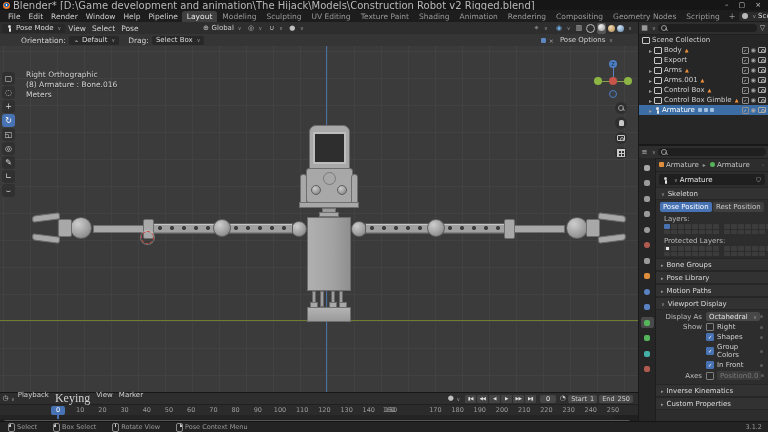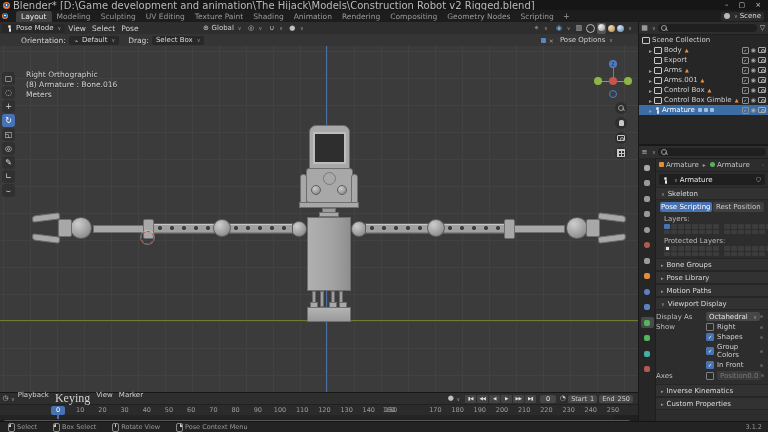--- a/index.html
+++ b/index.html
@@ -11,21 +11,21 @@
   .chev{font-size:5px;color:#9a9a9a;margin-left:2px;}
   
   #titlebar{left:0;top:0;width:768px;height:10px;background:#161616;display:flex;align-items:center;}
   #blender-logo{width:7px;height:7px;margin:0 3px 0 3px;border-radius:50%;
      background:radial-gradient(circle at 50% 42%,#fff 0 1px,#2a6fb4 1px 2.4px,#f5792a 2.4px);}
   #title-text{font-size:10px;color:#b9b9b9;white-space:nowrap;}
   #win-controls{margin-left:auto;display:flex;align-items:center;gap:10px;padding-right:7px;color:#cfcfcf;font-size:7px;}
   
   #topbar{left:0;top:10px;width:768px;height:12px;background:#1d1d1d;display:flex;align-items:center;border-bottom:1px solid #141414;}
   .menu-item{padding:0 4px;color:#cfcfcf;font-size:7.5px;}
-  .ws-tabs{display:flex;align-items:flex-end;margin-left:6px;}
+  .ws-tabs{display:flex;align-items:flex-end;}
   .ws-tab{padding:1px 5px;color:#9a9a9a;font-size:7.5px;border-radius:3px 3px 0 0;white-space:nowrap;}
   .ws-tab.active{background:#3f3f3f;color:#e8e8e8;}
   .ws-plus{color:#9a9a9a;padding:0 4px;font-size:8px;}
   .topbar-right{margin-left:auto;display:flex;align-items:center;gap:3px;padding-right:4px;}
   .id-widget{display:flex;align-items:center;background:#2b2b2b;border-radius:2px;height:9px;padding:0 3px;gap:2px;}
   .id-widget .nm{color:#ddd;font-size:7px;}
   .mini-ic{width:6px;height:6px;border-radius:1px;background:#8a8a8a;display:inline-block;}
   .x-btn{color:#aaa;font-size:6px;}
   
   #viewport{left:0;top:22px;width:638px;height:370px;background:#3b3b3b;overflow:hidden;}
@@ -97,21 +97,21 @@
   .ptab{width:13px;height:11px;border-radius:2px;display:flex;align-items:center;justify-content:center;}
   .ptab.active{background:#49494b;}
   .pdot{width:6px;height:6px;border-radius:2px;}
   #prop-body{position:absolute;left:17px;top:12px;width:112px;height:263px;font-size:7px;}
   #breadcrumb{display:flex;align-items:center;height:13px;padding:0 3px;gap:2px;border-bottom:1px solid #232323;}
   .bc-ic{width:5px;height:5px;border-radius:1px;}
   #datablock{display:flex;align-items:center;margin:2px 3px;background:#1f1f1f;border-radius:2px;height:11px;padding:0 3px;gap:2px;}
   #datablock .nm{color:#e8e8e8;flex:1;}
   .panel-hdr{display:flex;align-items:center;height:11px;padding:0 3px;gap:3px;color:#dcdcdc;background:#323232;border-top:1px solid #262626;border-bottom:1px solid #262626;}
   .prow{display:flex;align-items:center;margin:2px 3px 0 0;}
-  .plabel{width:46px;margin-right:4px;color:#bdbdbd;flex:0 0 auto;}
+  .plabel{width:46px;text-align:right;margin-right:4px;color:#bdbdbd;flex:0 0 auto;}
   .checkbox{width:6px;height:6px;border:1px solid #7e7e7e;border-radius:1px;background:#2a2a2a;font-size:5px;line-height:6px;text-align:center;color:#fff;flex:0 0 auto;}
   .checkbox.on{background:#4772b3;border-color:#4772b3;}
   .cbl{margin-left:3px;color:#cfcfcf;}
   .adot{margin-left:auto;margin-right:2px;width:3px;height:3px;border-radius:50%;background:#5a5a5a;flex:0 0 auto;}
   .dd{display:flex;align-items:center;background:#474747;border-radius:2px;height:9px;padding:0 3px;flex:1;color:#e2e2e2;}
   .dd .chev{margin-left:auto;}
   .slider{display:flex;align-items:center;background:#3a3a3a;border-radius:2px;height:9px;padding:0 3px;flex:1;color:#7b7b7b;}
   .seg-btns{display:flex;margin:2px 4px;}
   .seg{flex:1;height:10px;border-radius:2px;background:#3f3f3f;color:#c9c9c9;display:flex;align-items:center;justify-content:center;}
   .seg.active{background:#4772b3;color:#fff;}
@@ -154,20 +154,28 @@
     <span id="title-text">Blender* [D:\Game development and animation\The Hijack\Models\Construction Robot v2 Rigged.blend]</span>
     <span id="win-controls">
       <span>–</span>
       <span>▢</span>
       <span>×</span>
     </span>
   </div>
 
   <div id="topbar" class="abs">
     <span id="blender-menu-logo" class="mini-ic" style="background:radial-gradient(circle at 50% 42%,#fff 0 1px,#2a6fb4 1px 2.2px,#f5792a 2.2px);border-radius:50%;margin:0 2px;"></span>
+    <span id="topbar-menus" style="display:flex;">
+        <span class="menu-item">File</span>
+        <span class="menu-item">Edit</span>
+        <span class="menu-item">Render</span>
+        <span class="menu-item">Window</span>
+        <span class="menu-item">Help</span>
+        <span class="menu-item">Pipeline</span>
+      </span>
     <span class="ws-tabs" id="ws-tabs">
         <span class="ws-tab active">Layout</span>
         <span class="ws-tab">Modeling</span>
         <span class="ws-tab">Sculpting</span>
         <span class="ws-tab">UV Editing</span>
         <span class="ws-tab">Texture Paint</span>
         <span class="ws-tab">Shading</span>
         <span class="ws-tab">Animation</span>
         <span class="ws-tab">Rendering</span>
         <span class="ws-tab">Compositing</span>
@@ -531,21 +539,21 @@
           <span class="chev">∨</span>
           <span class="nm">Armature</span>
           <span class="hdr-icon" style="font-size:6px;">⛉</span>
         </div>
 
         <div class="panel-hdr">
           <span class="chev">∨</span>
             <span>Skeleton</span>
         </div>
         <div class="seg-btns">
-          <span class="seg active">Pose Scripting</span>
+          <span class="seg active">Pose Position</span>
           <span class="seg">Rest Position</span>
         </div>
         <div class="sec-label">Layers:</div>
         <div class="lay-wrap" id="layers-grid">
             <div class="lay-grid">
               <span class="lay-cell on"></span>
               <span class="lay-cell"></span>
               <span class="lay-cell"></span>
               <span class="lay-cell"></span>
               <span class="lay-cell"></span>

